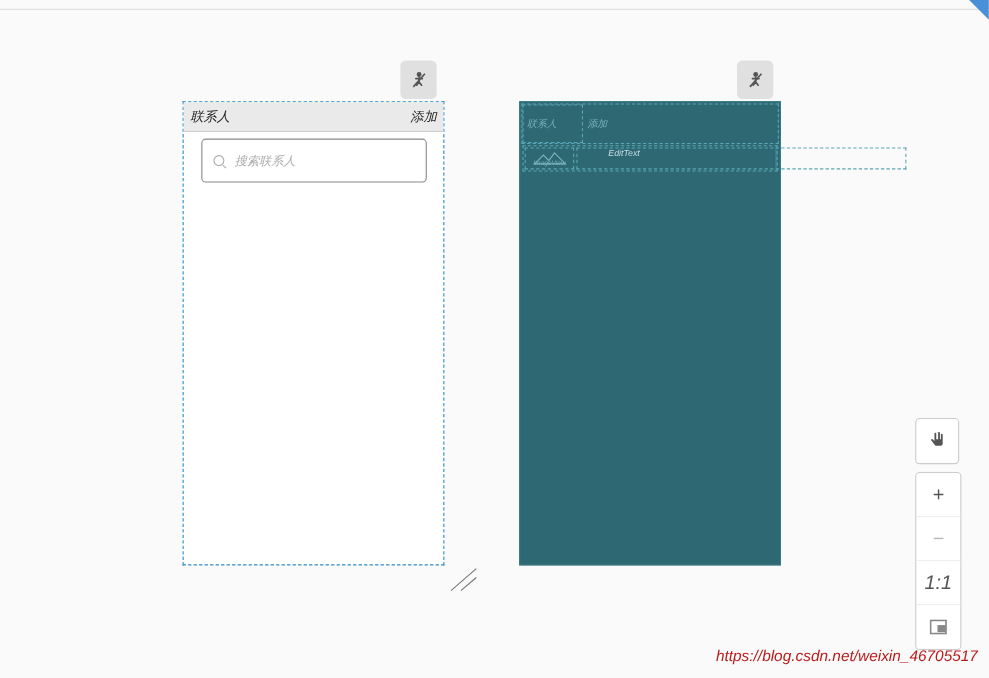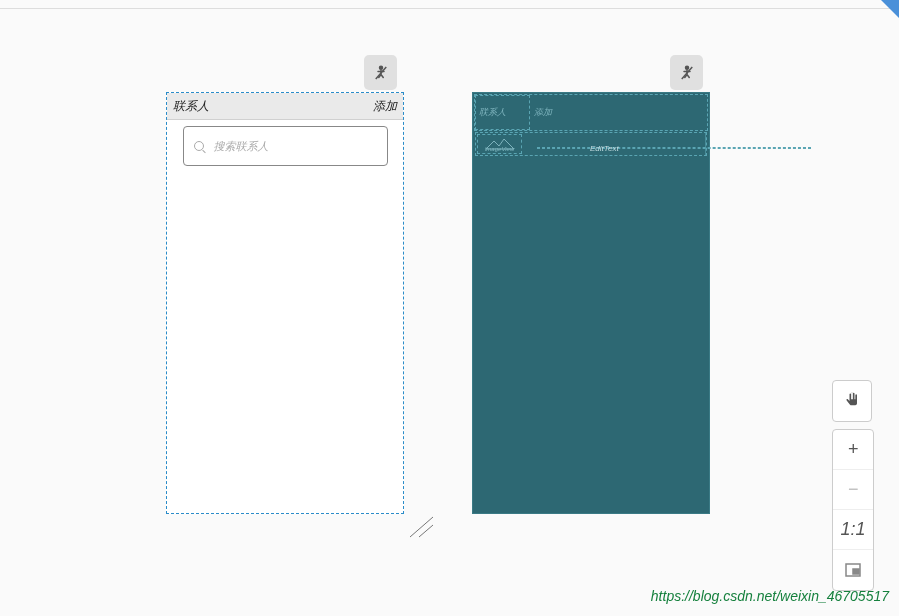--- a/index.html
+++ b/index.html
@@ -162,26 +162,26 @@
       padding-bottom: 1px;
     }
     .bp-img-box svg {
       position: absolute;
       top: 2px;
       left: 6px;
     }
     .bp-edit-box {
       flex: 1;
       border: 1px dashed #5aa5b3;
-      margin: 14px;
-      display: flex;
-      align-items: center;
+      margin: 1px;
+      display: flex;
+      align-items: flex-start;
       font-size: 8px;
       color: #c5dde1;
-      padding-left: 52px;
+      padding-left: 28px;
     }
     .bp-divider {
       width: 1px;
       background: #5aa5b3;
       opacity: 0.6;
     }
 
     
     .zoom-toolbar {
       position: absolute;
@@ -215,21 +215,21 @@
     }
     .zoom-group .zbtn:not(:last-child) {
       border-bottom: 1px solid #eee;
     }
     .ratio { font-size: 12px; font-weight: bold; color: #333; }
     .watermark {
       position: absolute;
       right: 10px;
       bottom: 12px;
       font-size: 14px;
-      color: #15803d;
+      color: #b91c1c;
       font-family: sans-serif;
     }
   </style>
 </head>
 <body>
 
 <div class="top-line"></div>
 <div class="corner-triangle"></div>
 
 <div class="canvas">

